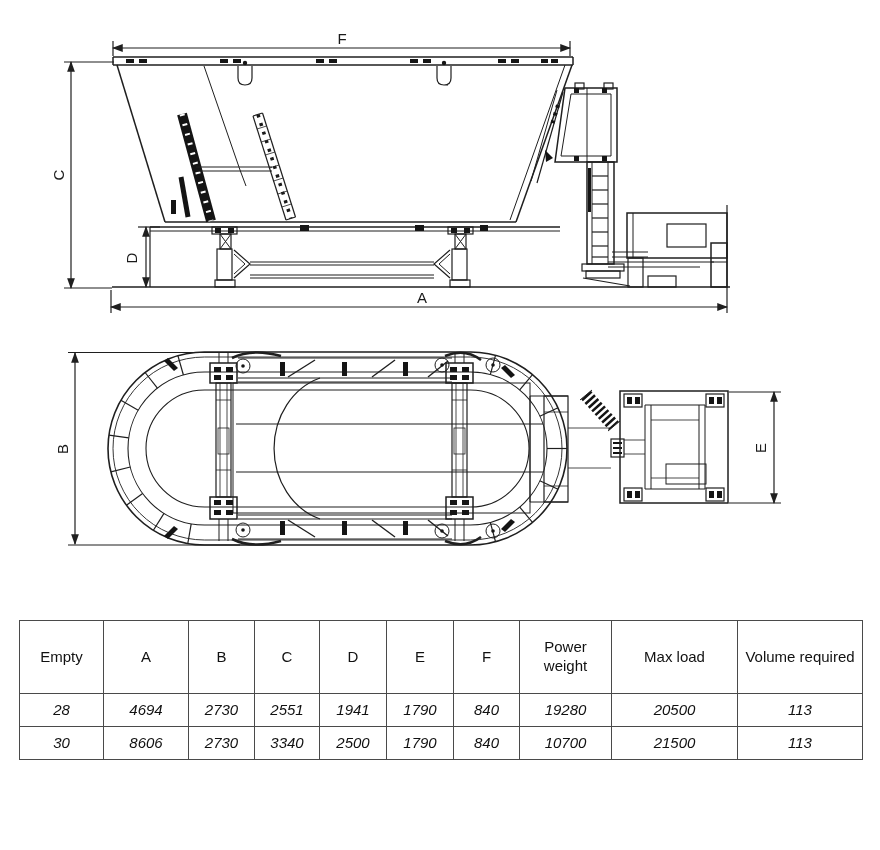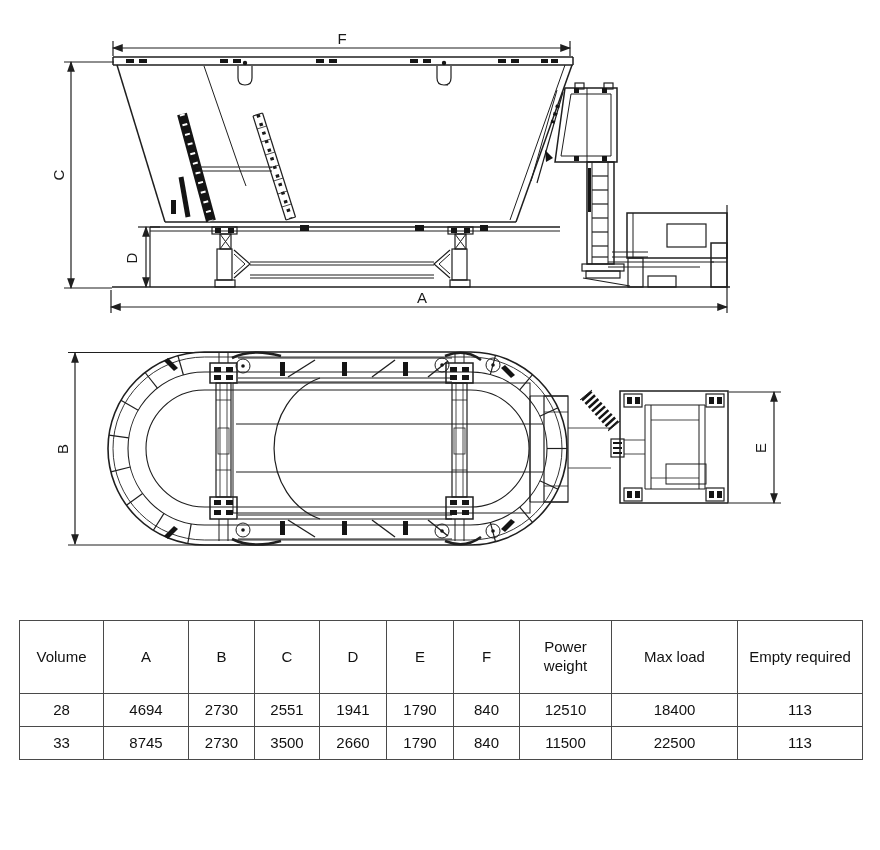--- a/index.html
+++ b/index.html
@@ -6,21 +6,21 @@
   .page{position:relative;width:880px;height:850px;background:#ffffff;overflow:hidden;
         font-family:"Liberation Sans",sans-serif;}
   .drawing{position:absolute;left:0;top:0;}
   svg text{font-family:"Liberation Sans",sans-serif;font-size:15px;fill:#1a1a1a;}
   .spec-table{position:absolute;left:19px;top:620px;width:843px;border-collapse:collapse;
               table-layout:fixed;}
   .spec-table td{border:1.4px solid #4a4a4a;text-align:center;vertical-align:middle;
                  font-size:15px;color:#111;padding:0 3px;line-height:1.25;}
   .spec-table tr.hdr td{height:72px;}
   .spec-table tr.units td{height:34px;}
-  .spec-table tr.data td{height:32px;}
+  .spec-table tr.data td{height:32px;font-style:italic;}
 </style>
 </head>
 <body>
 
 <div class="page">
 
 <svg class="drawing" width="880" height="610" viewBox="0 0 880 610">
   <defs>
     <marker id="arr" viewBox="0 0 10 10" refX="9" refY="5" markerWidth="9" markerHeight="9" orient="auto-start-reverse">
       <path d="M0 1.4 L10 5 L0 8.6 Z" fill="#1f1f1f"></path>
@@ -392,51 +392,51 @@
         <col style="width:65px">
     <col style="width:67px">
         <col style="width:67px">
         <col style="width:66px">
         <col style="width:92px">
     <col style="width:126px">
         <col style="width:125px">
   </colgroup>
   <tbody>
         <tr class="hdr">
-    <td>Volume</td>
+    <td>Empty</td>
     <td>A</td>
     <td>B</td>
     <td>C</td>
     <td>D</td>
     <td>E</td>
     <td>F</td>
     <td>Power weight</td>
     <td>Max load</td>
-    <td>Empty required</td>
+    <td>Volume required</td>
   </tr>
   <tr class="data">
     <td>28</td>
     <td>4694</td>
     <td>2730</td>
     <td>2551</td>
     <td>1941</td>
     <td>1790</td>
     <td>840</td>
-    <td>12510</td>
-    <td>18400</td>
+    <td>19280</td>
+    <td>20500</td>
     <td>113</td>
   </tr>
   <tr class="data">
-    <td>33</td>
-    <td>8745</td>
+    <td>30</td>
+    <td>8606</td>
     <td>2730</td>
-    <td>3500</td>
-    <td>2660</td>
+    <td>3340</td>
+    <td>2500</td>
     <td>1790</td>
     <td>840</td>
-    <td>11500</td>
-    <td>22500</td>
+    <td>10700</td>
+    <td>21500</td>
     <td>113</td>
   </tr>
 </tbody>
     </table>
 
 </div>
 
 </body></html>

